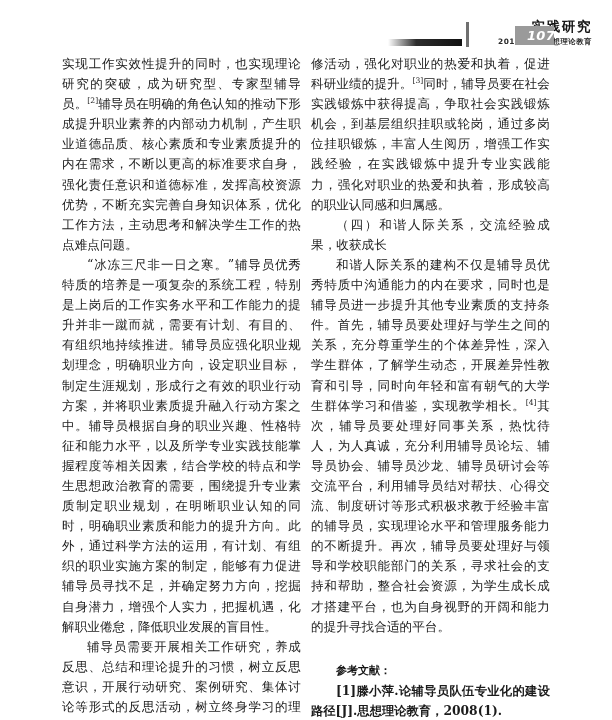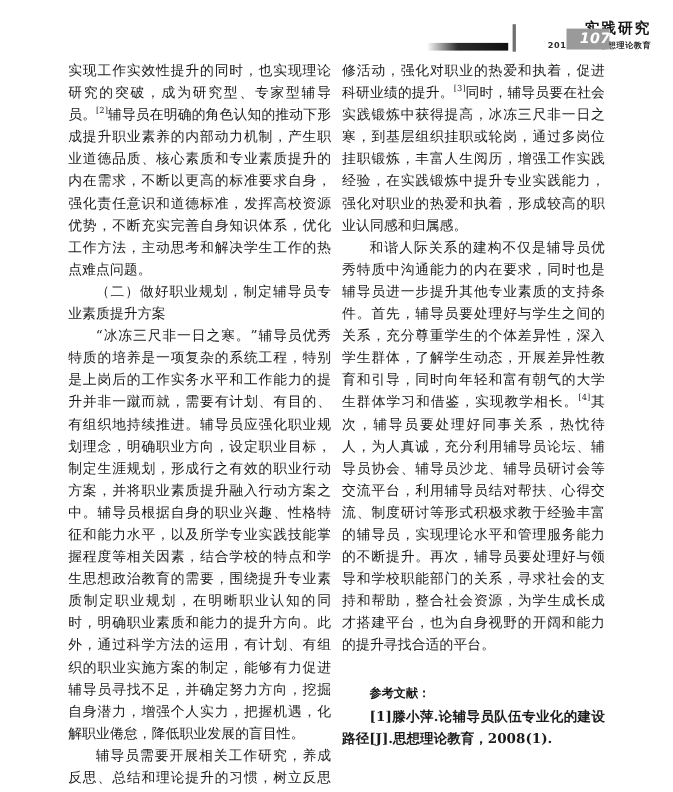--- a/index.html
+++ b/index.html
@@ -164,25 +164,25 @@
       <div class="banner-subtitle">2016.05 · 思想理论教育</div>
     </div>
     <div class="page-number-badge">
       <span>107</span>
     </div>
   </div>
 
   <div class="columns">
     <div class="col col-left" id="col-left">
         <p class="body-text"><span>实现工作实效性提升的同时，也实现理论研究的突破，成为研究型、专家型辅导员。</span><sup class="cite">[2]</sup><span>辅导员在明确的角色认知的推动下形成提升职业素养的内部动力机制，产生职业道德品质、核心素质和专业素质提升的内在需求，不断以更高的标准要求自身，强化责任意识和道德标准，发挥高校资源优势，不断充实完善自身知识体系，优化工作方法，主动思考和解决学生工作的热点难点问题。</span></p>
-        <p class="body-text indent">（二）做好职业规划，制定辅导员专业素质提升方案</p>
         <p class="body-text indent">“冰冻三尺非一日之寒。”辅导员优秀特质的培养是一项复杂的系统工程，特别是上岗后的工作实务水平和工作能力的提升并非一蹴而就，需要有计划、有目的、有组织地持续推进。辅导员应强化职业规划理念，明确职业方向，设定职业目标，制定生涯规划，形成行之有效的职业行动方案，并将职业素质提升融入行动方案之中。辅导员根据自身的职业兴趣、性格特征和能力水平，以及所学专业实践技能掌握程度等相关因素，结合学校的特点和学生思想政治教育的需要，围绕提升专业素质制定职业规划，在明晰职业认知的同时，明确职业素质和能力的提升方向。此外，通过科学方法的运用，有计划、有组织的职业实施方案的制定，能够有力促进辅导员寻找不足，并确定努力方向，挖掘自身潜力，增强个人实力，把握机遇，化解职业倦怠，降低职业发展的盲目性。</p>
         <p class="body-text indent">辅导员需要开展相关工作研究，养成反思、总结和理论提升的习惯，树立反思意识，开展行动研究、案例研究、集体讨论等形式的反思活动，树立终身学习的理念，实现“研究工作，工作研究”的良性循环，将开展工作素质提升自觉地转化为自身发展的需要，内化为动力机制，在充分发挥资源优势的基础上，不断探索，勇于创新，应用新方法、新观点和新理论研究学生思想政治教育过程中的新问题、新现象和新趋势，积极参加各级各类培训、进</p>
       </div>
     <div class="col col-right" id="col-right">
-        <p class="body-text"><span>修活动，强化对职业的热爱和执着，促进科研业绩的提升。</span><sup class="cite">[3]</sup><span>同时，辅导员要在社会实践锻炼中获得提高，冰冻三尺非一日之寒，到基层组织挂职或轮岗，通过多岗位挂职锻炼，丰富人生阅历，增强工作实践经验，在实践锻炼中提升专业实践能力，强化对职业的热爱和执着，形成较高的职业认同感和归属感。</span></p>
+        <p class="body-text"><span>修活动，强化对职业的热爱和执着，促进科研业绩的提升。</span><sup class="cite">[3]</sup><span>同时，辅导员要在社会实践锻炼中获得提高，争取社会实践锻炼机会，到基层组织挂职或轮岗，通过多岗位挂职锻炼，丰富人生阅历，增强工作实践经验，在实践锻炼中提升专业实践能力，强化对职业的热爱和执着，形成较高的职业认同感和归属感。</span></p>
+        <p class="body-text indent">（四）和谐人际关系，交流经验成果，收获成长</p>
         <p class="body-text indent"><span>和谐人际关系的建构不仅是辅导员优秀特质中沟通能力的内在要求，同时也是辅导员进一步提升其他专业素质的支持条件。首先，辅导员要处理好与学生之间的关系，充分尊重学生的个体差异性，深入学生群体，了解学生动态，开展差异性教育和引导，同时向年轻和富有朝气的大学生群体学习和借鉴，实现教学相长。</span><sup class="cite">[4]</sup><span>其次，辅导员要处理好同事关系，热忱待人，为人真诚，充分利用辅导员论坛、辅导员协会、辅导员沙龙、辅导员研讨会等交流平台，利用辅导员结对帮扶、心得交流、制度研讨等形式积极求教于经验丰富的辅导员，实现理论水平和管理服务能力的不断提升。再次，辅导员要处理好与领导和学校职能部门的关系，寻求社会的支持和帮助，整合社会资源，为学生成长成才搭建平台，也为自身视野的开阔和能力的提升寻找合适的平台。</span></p>
         <p class="refs-title">参考文献：</p>
         <p class="ref-item">[1]滕小萍.论辅导员队伍专业化的建设路径[J].思想理论教育，2008(1).</p>
       </div>
   </div>
 
 </div>
 
 </body></html>

